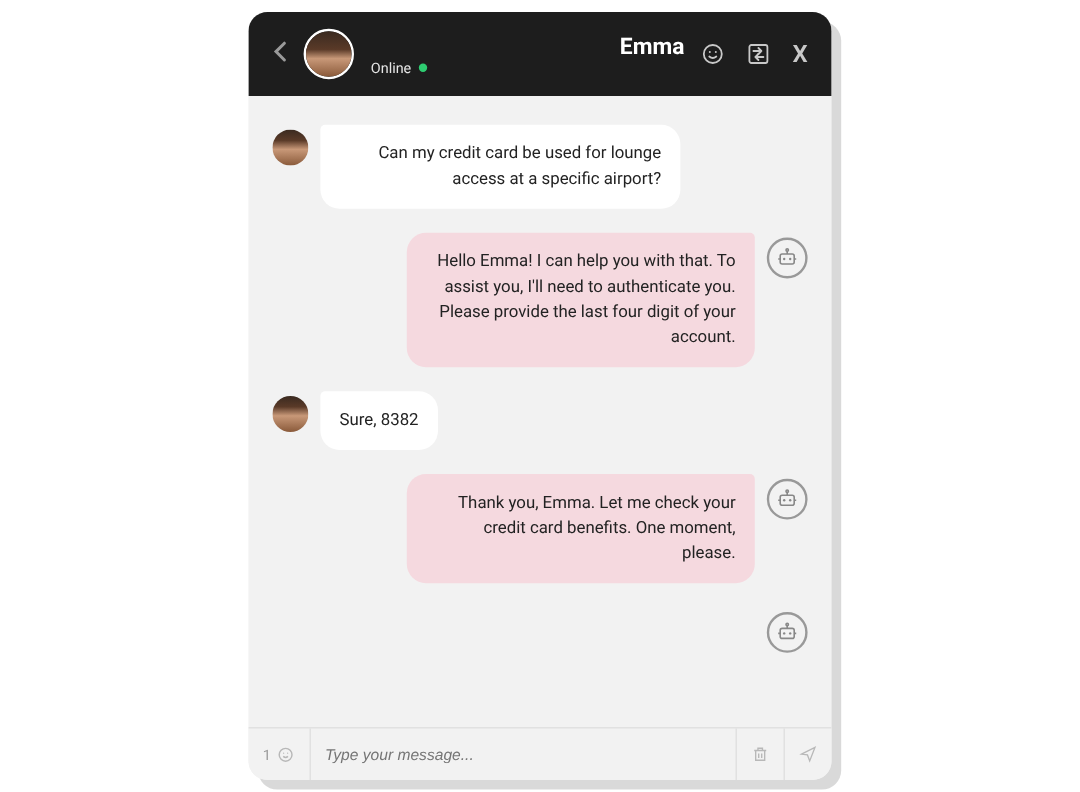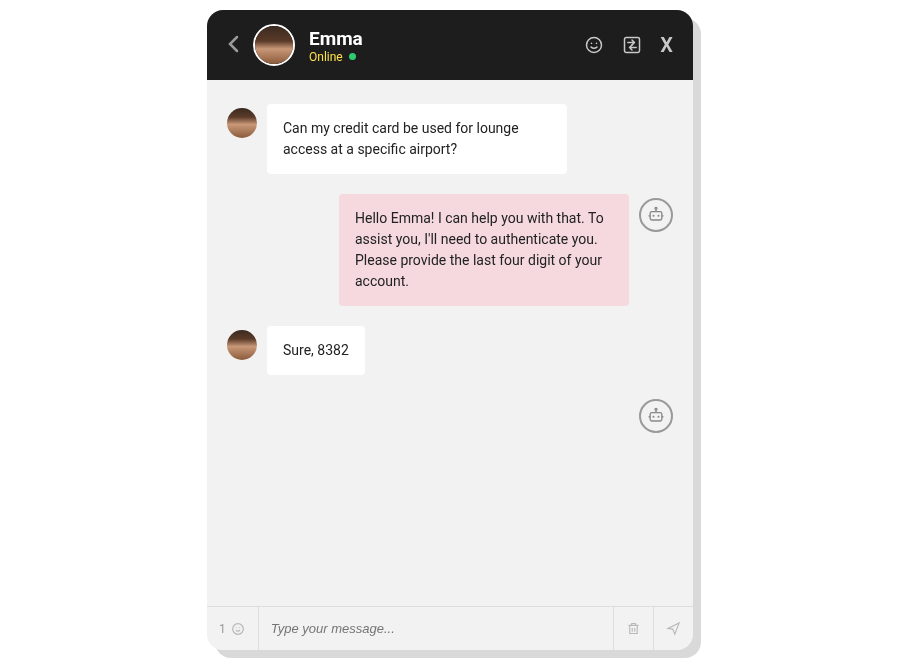--- a/index.html
+++ b/index.html
@@ -44,28 +44,29 @@
       flex-shrink: 0;
     }
     .avatar-face {
       width: 100%;
       height: 100%;
       background: linear-gradient(180deg, #3a2a20 0%, #5a3a28 40%, #c89878 60%, #8a5a3a 100%);
       position: relative;
     }
     .header-text {
       flex: 1;
+      text-align: right;
     }
     .header-name {
       color: #fff;
       font-size: 19px;
       font-weight: 700;
     }
     .header-status {
-      color: #fde047;
+      color: #e5e5e5;
       font-size: 12px;
       display: flex;
       align-items: center;
       gap: 6px;
     }
     .status-dot {
       width: 7px;
       height: 7px;
       background: #2ecc71;
       border-radius: 50%;
@@ -87,20 +88,21 @@
       font-size: 20px;
       font-weight: 600;
     }
     .chat-body {
       flex: 1;
       padding: 24px 20px 12px;
       overflow-y: auto;
       display: flex;
       flex-direction: column;
       gap: 20px;
+      text-align: right;
     }
     .msg-row {
       display: flex;
       align-items: flex-start;
       gap: 10px;
     }
     .msg-row.user { justify-content: flex-start; }
     .msg-row.bot { justify-content: flex-end; }
     .small-avatar {
       width: 30px;
@@ -120,21 +122,21 @@
       border: 2px solid #999;
       display: flex;
       align-items: center;
       justify-content: center;
       flex-shrink: 0;
       margin-top: 4px;
       background: #f2f2f2;
     }
     .bubble {
       padding: 14px 16px;
-      border-radius: 4px;
+      border-radius: 16px;
       font-size: 14px;
       line-height: 1.5;
       color: #222;
       max-width: 300px;
     }
     .bubble.user {
       background: #fff;
       border-top-left-radius: 4px;
     }
     .bubble.bot {
@@ -243,20 +245,34 @@
       </div>
     </div>
 
     <div class="msg-row user">
       <div class="small-avatar">
           <div class="avatar-face"></div>
         </div>
       <div class="bubble user">Sure, 8382</div>
     </div>
 
+    <div class="msg-row bot">
+      <div class="bubble bot">Thank you, Emma. Let me check your credit card benefits. One moment, please.</div>
+      <div class="bot-avatar">
+        <svg width="20" height="20" viewBox="0 0 24 24" fill="none" stroke="#888" stroke-width="1.6">
+          <rect x="5" y="8" width="14" height="10" rx="2"></rect>
+          <circle cx="9" cy="13" r="1.2" fill="#888" stroke="none"></circle>
+          <circle cx="15" cy="13" r="1.2" fill="#888" stroke="none"></circle>
+          <line x1="12" y1="8" x2="12" y2="5"></line>
+          <circle cx="12" cy="4" r="1.2"></circle>
+          <line x1="3" y1="13" x2="5" y2="13"></line>
+          <line x1="19" y1="13" x2="21" y2="13"></line>
+        </svg>
+      </div>
+    </div>
 
     <div class="msg-row bot">
       <div class="bot-avatar">
         <svg width="20" height="20" viewBox="0 0 24 24" fill="none" stroke="#888" stroke-width="1.6">
           <rect x="5" y="8" width="14" height="10" rx="2"></rect>
           <circle cx="9" cy="13" r="1.2" fill="#888" stroke="none"></circle>
           <circle cx="15" cy="13" r="1.2" fill="#888" stroke="none"></circle>
           <line x1="12" y1="8" x2="12" y2="5"></line>
           <circle cx="12" cy="4" r="1.2"></circle>
           <line x1="3" y1="13" x2="5" y2="13"></line>

